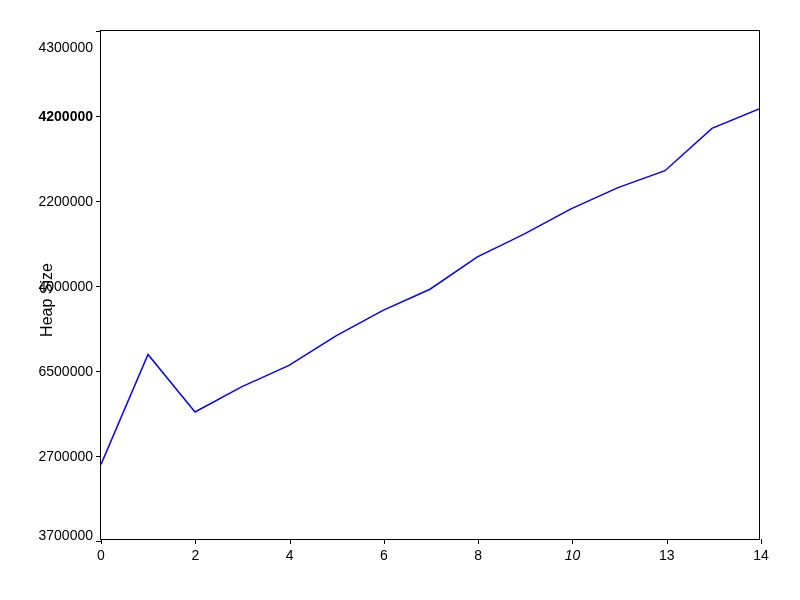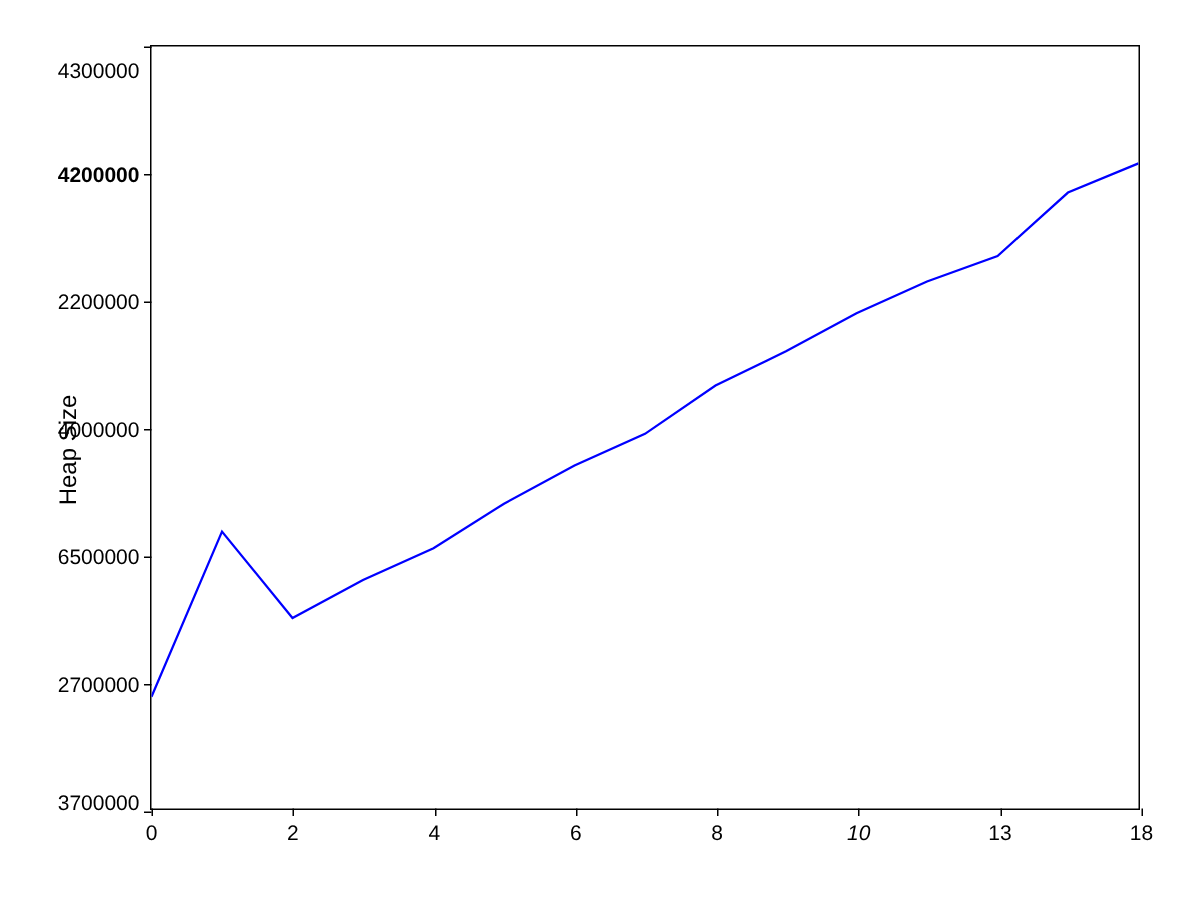--- a/index.html
+++ b/index.html
@@ -102,16 +102,16 @@
       <div class="x-tick" style="left: 188.571px;">4</div>
       <div class="x-tick-mark" style="left: 188.571px;"></div>
       <div class="x-tick" style="left: 282.857px;">6</div>
       <div class="x-tick-mark" style="left: 282.857px;"></div>
       <div class="x-tick" style="left: 377.143px;">8</div>
       <div class="x-tick-mark" style="left: 377.143px;"></div>
       <div class="x-tick" style="left: 471.429px; font-style: italic;">10</div>
       <div class="x-tick-mark" style="left: 471.429px;"></div>
       <div class="x-tick" style="left: 565.714px;">13</div>
       <div class="x-tick-mark" style="left: 565.714px;"></div>
-      <div class="x-tick" style="left: 660px;">18</div>
+      <div class="x-tick" style="left: 660px;">14</div>
       <div class="x-tick-mark" style="left: 660px;"></div>
     </div>
 </div>
 
 </body></html>

